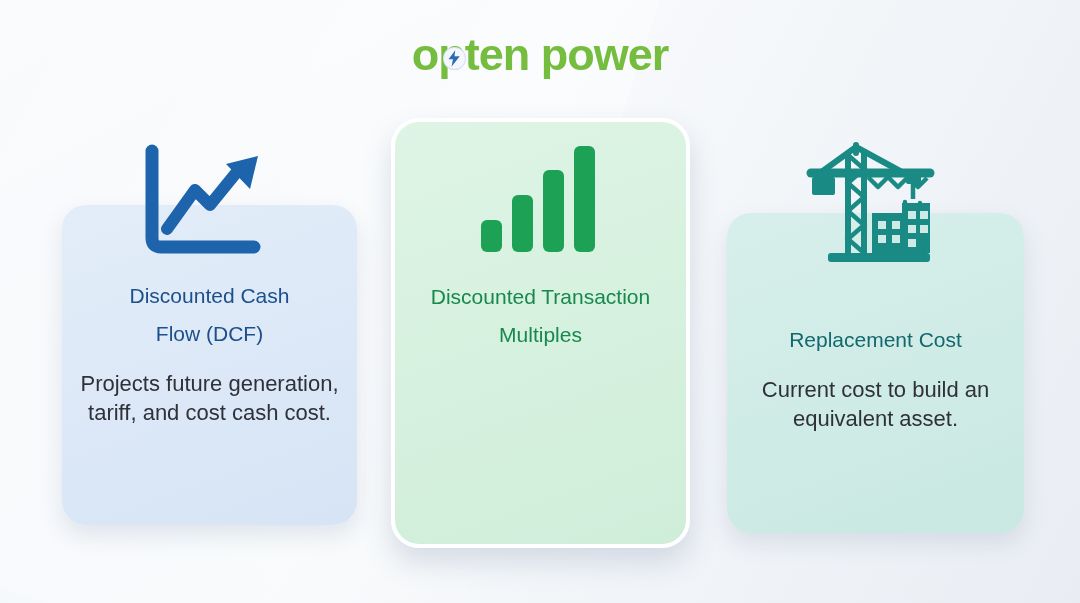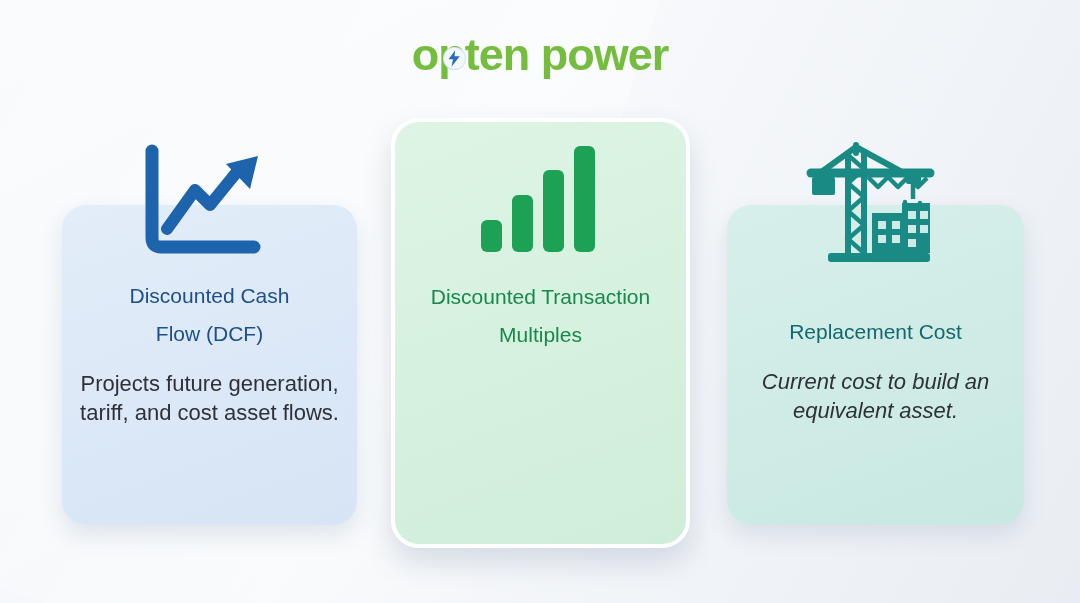--- a/index.html
+++ b/index.html
@@ -47,37 +47,37 @@
     padding-top:72px;
   }
   .card--ctm{
     left:391px;top:118px;width:299px;height:430px;border-radius:28px;
     background:linear-gradient(160deg,#def4e4,#cfeeda);
     border:4px solid #ffffff;
     box-shadow:0 14px 28px rgba(96,118,150,.22);
     padding-top:156px;
   }
   .card--rc{
-    left:727px;top:205px;width:297px;height:320px;
+    left:727px;top:213px;width:297px;height:320px;
     background:linear-gradient(160deg,#d7efeb,#c9e8e2);
     box-shadow:0 10px 22px rgba(96,118,150,.16);
     padding-top:108px;
   }
   .card-title{
     font-weight:400;font-size:21px;line-height:38px;margin:0 auto;
   }
   .card--dcf .card-title{color:#1c4f8b;max-width:200px;}
   .card--ctm .card-title{color:#17894c;max-width:240px;}
   .card--rc  .card-title{color:#12686d;max-width:240px;}
   .card-body{
     font-size:22px;line-height:29px;color:#2e3137;margin:16px auto 0;
   }
   .card--dcf .card-body{max-width:262px;}
   .card--ctm .card-body{max-width:225px;}
-  .card--rc  .card-body{max-width:245px;font-style:italic;}
+  .card--rc  .card-body{max-width:245px;}
 
   
   .card-icon{position:absolute;pointer-events:none;}
   .icon-dcf{left:140px;top:144px;}
   .icon-ctm{left:479px;top:144px;}
   .icon-rc{left:806px;top:141px;}
 </style>
 </head>
 <body>
 
@@ -89,21 +89,21 @@
       <span class="bolt-badge">
         <svg width="15" height="17" viewBox="0 0 20 22">
           <polygon points="11,0 2,12 8,12 6,22 17,8 10,8" fill="#2b6cb8"></polygon>
         </svg>
       </span>
     </div>
   </div>
 
   <div class="card card--dcf">
     <div class="card-title">Discounted Cash Flow (DCF)</div>
-    <div class="card-body">Projects future generation, tariff, and cost asset flows.</div>
+    <div class="card-body">Projects future generation, tariff, and cost cash cost.</div>
   </div>
   <svg class="card-icon icon-dcf" width="126" height="116" viewBox="0 0 126 116">
     <path d="M12 7 L12 94 Q12 103 21 103 L114 103" fill="none" stroke="#1d64ad" stroke-width="13" stroke-linecap="round"></path>
     <path d="M27 85 L55 46 L70 61 L96 29" fill="none" stroke="#1d64ad" stroke-width="12" stroke-linecap="round" stroke-linejoin="round"></path>
     <polygon points="118,12 110,45 86,20" fill="#1d64ad"></polygon>
   </svg>
 
   <div class="card card--ctm">
     <div class="card-title">Discounted Transaction Multiples</div>
   </div>

